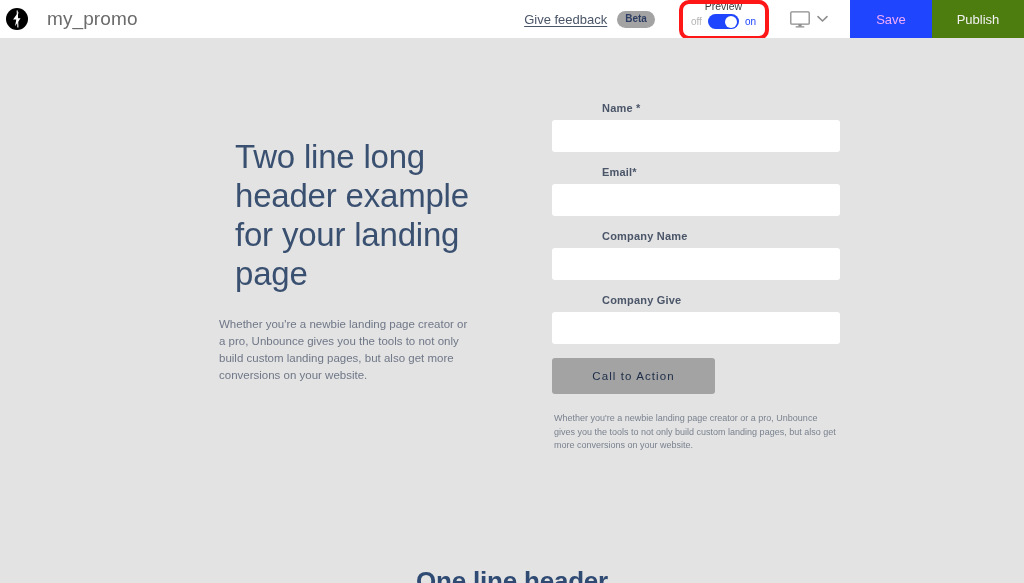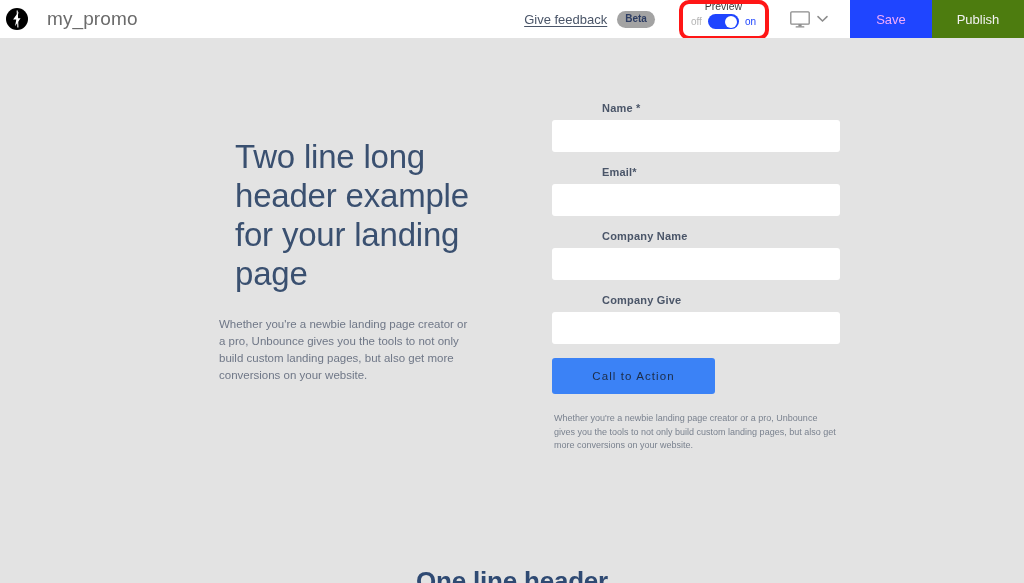--- a/index.html
+++ b/index.html
@@ -216,21 +216,21 @@
     font-family: "Liberation Sans", sans-serif;
     font-size: 12px;
     color: #333;
     padding: 0 8px;
     outline: none;
   }
   .cta-button {
     display: block;
     width: 163px;
     height: 36px;
-    background: #3b82f6;
+    background: #a3a3a3;
     color: #1c2c47;
     border: none;
     border-radius: 3px;
     font-size: 11.5px;
     letter-spacing: 1.1px;
     font-family: "Liberation Sans", sans-serif;
     cursor: pointer;
     margin-top: 4px;
   }
   .form-footnote {

